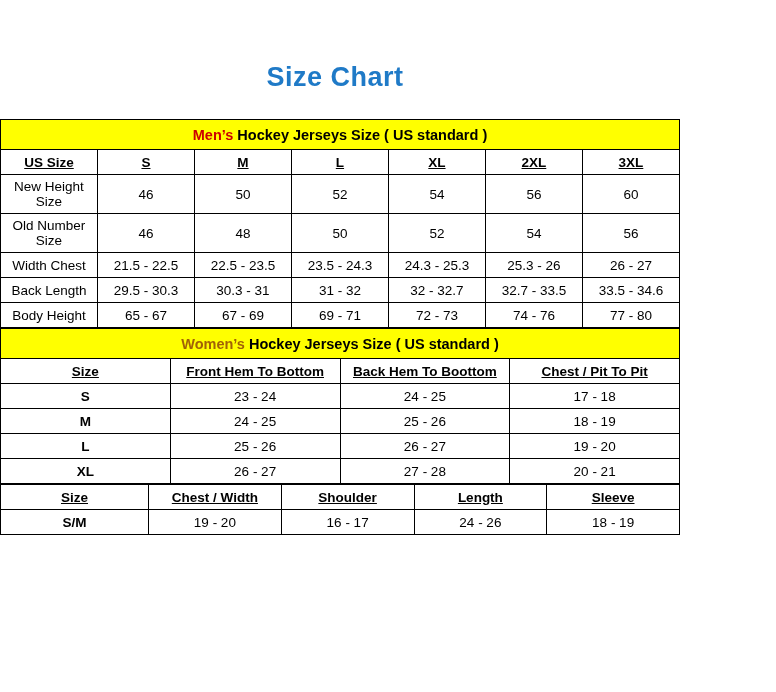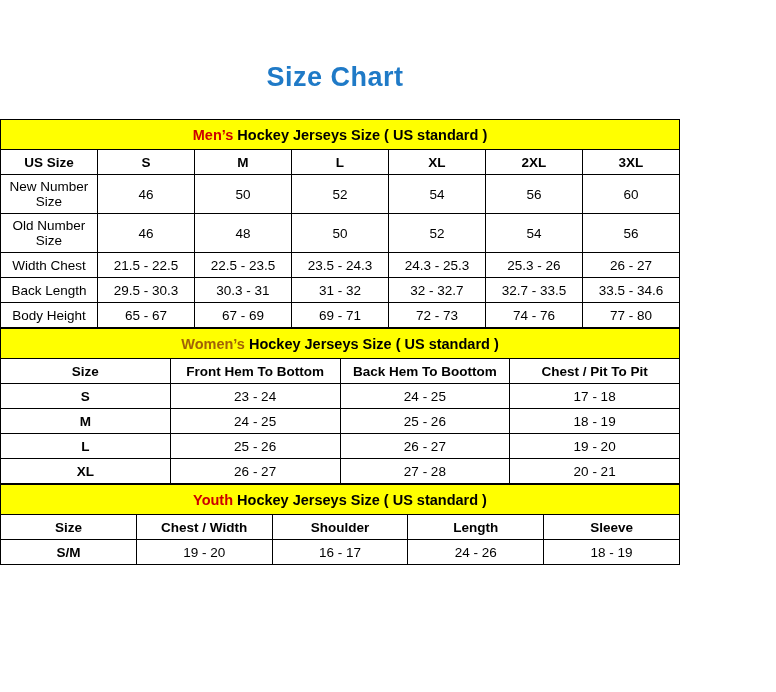--- a/index.html
+++ b/index.html
@@ -56,20 +56,21 @@
     font-weight: bold;
     font-size: 14.5px;
     height: 30px;
     padding: 5px 2px;
   }
   .section-head .hl-men { color: #cc0000; }
   .section-head .hl-women { color: #a16207; }
   .section-head .hl-youth { color: #cc0000; }
   .col-head td {
     font-weight: bold;
+    text-decoration: underline;
   }
   .rowlabel {
     font-weight: normal;
   }
   .men-table td:first-child { width: 148px; }
   .women-table td:first-child { width: 148px; }
   .youth-table td:first-child { width: 148px; }
 </style>
 </head>
 <body>
@@ -88,21 +89,21 @@
         <tr class="col-head">
           <td>US Size</td>
           <td>S</td>
           <td>M</td>
           <td>L</td>
           <td>XL</td>
           <td>2XL</td>
           <td>3XL</td>
         </tr>
         <tr>
-          <td class="rowlabel">New Number Size</td>
+          <td class="rowlabel">New Height Size</td>
           <td>46</td>
           <td>50</td>
           <td>52</td>
           <td>54</td>
           <td>56</td>
           <td>60</td>
         </tr>
         <tr>
           <td class="rowlabel">Old Number Size</td>
           <td>46</td>
@@ -175,23 +176,20 @@
           <td style="font-weight:bold">XL</td>
           <td>26 - 27</td>
           <td>27 - 28</td>
           <td>20 - 21</td>
         </tr>
       </tbody>
     </table>
 
     <table class="youth-table">
       <tbody>
-        <tr class="section-head">
-          <td colspan="5"><span class="hl-youth">Youth</span><span> Hockey Jerseys Size ( US standard )</span></td>
-        </tr>
         <tr class="col-head">
           <td>Size</td>
           <td>Chest / Width</td>
           <td>Shoulder</td>
           <td>Length</td>
           <td>Sleeve</td>
         </tr>
         <tr>
           <td style="font-weight:bold">S/M</td>
           <td>19 - 20</td>

